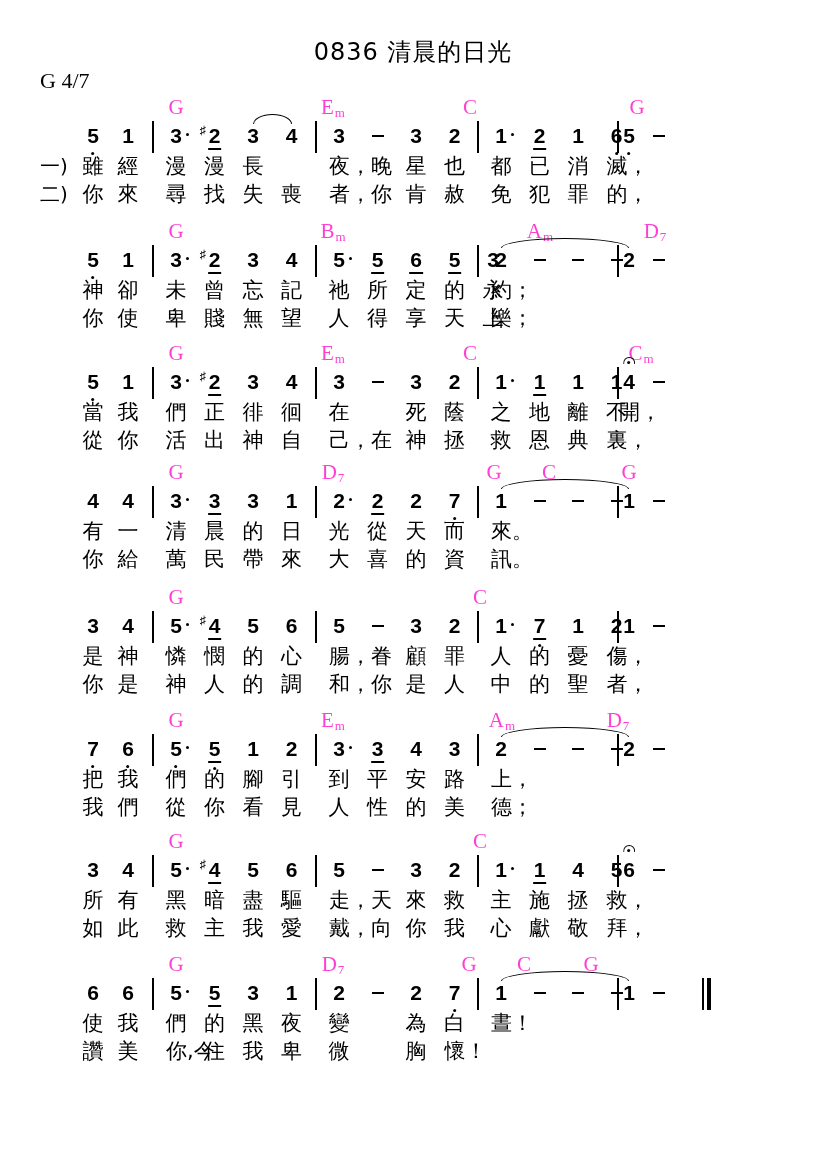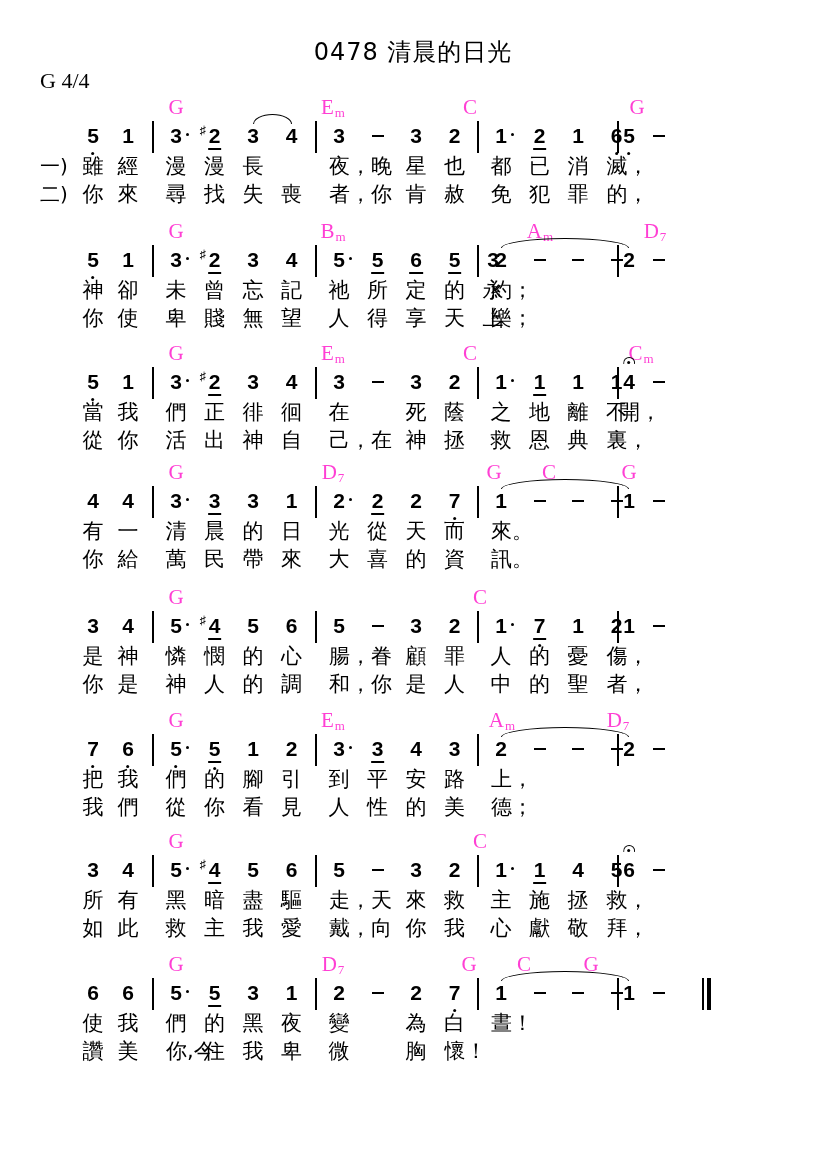--- a/index.html
+++ b/index.html
@@ -23,22 +23,22 @@
   .bar.final-thin { width: 1.5px; }
   .bar.final-thick { width: 4px; }
   .tie { position: absolute; top: -9px; height: 10px; border: 1.5px solid #000; border-bottom: none; border-radius: 50% 50% 0 0 / 100% 100% 0 0; box-sizing: border-box; }
   .lyrics { position: absolute; left: 0; width: 826px; height: 26px; }
   .lyric { position: absolute; top: 0; transform: translateX(-50%); font-family: "DejaVu Sans", sans-serif; font-size: 21px; line-height: 26px; white-space: nowrap; }
   .verse-label { position: absolute; top: 0; font-family: "DejaVu Sans", sans-serif; font-size: 20px; line-height: 26px; }
 </style>
 </head>
 <body>
 
-<div class="title">0478  清晨的日光</div>
-<div class="keysig">G   4/4</div>
+<div class="title">0836  清晨的日光</div>
+<div class="keysig">G   4/7</div>
 
 <div id="score">
     <div class="system" style="top: 95px;">
       <span class="chord" style="left: 176px; color: rgb(255, 63, 212);"><span>G</span></span>
       <span class="chord" style="left: 333px; color: rgb(255, 63, 212);"><span>E</span><sub>m</sub></span>
       <span class="chord" style="left: 470px; color: rgb(255, 63, 212);"><span>C</span></span>
       <span class="chord" style="left: 637px; color: rgb(255, 63, 212);"><span>G</span></span>
       <div class="notes">
         <span class="note" style="left: 93px;"><span>5</span><span class="dot-low"></span></span>
         <span class="note" style="left: 128px;"><span>1</span></span>

